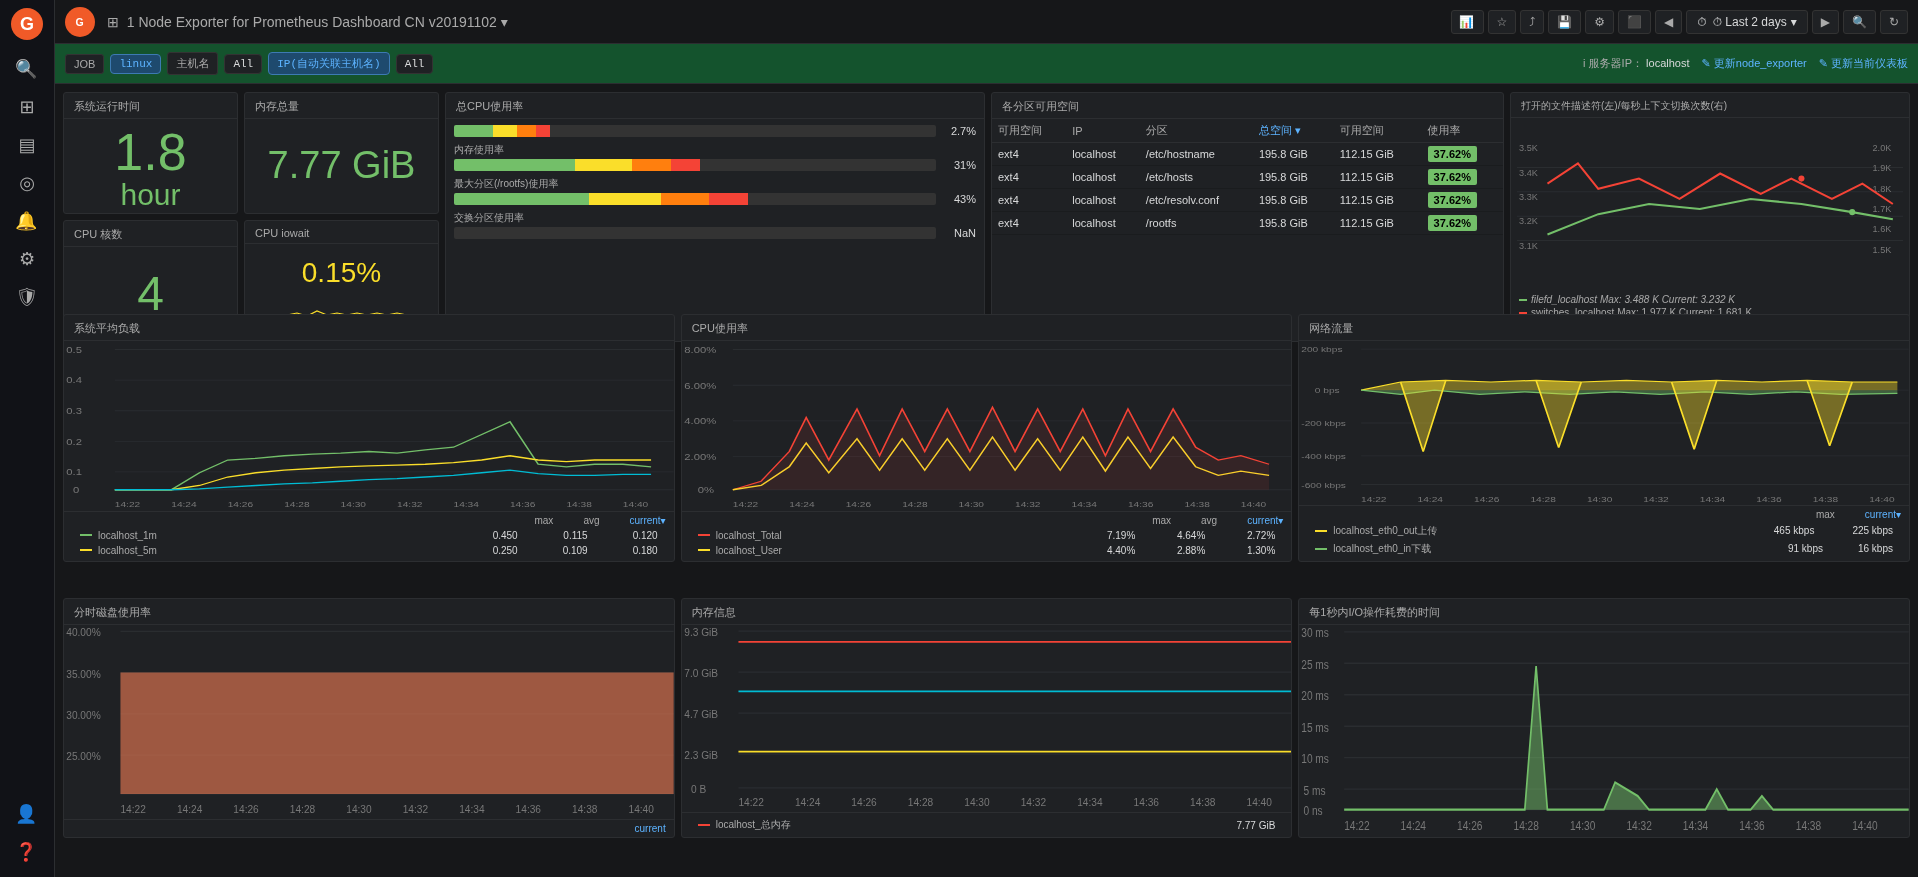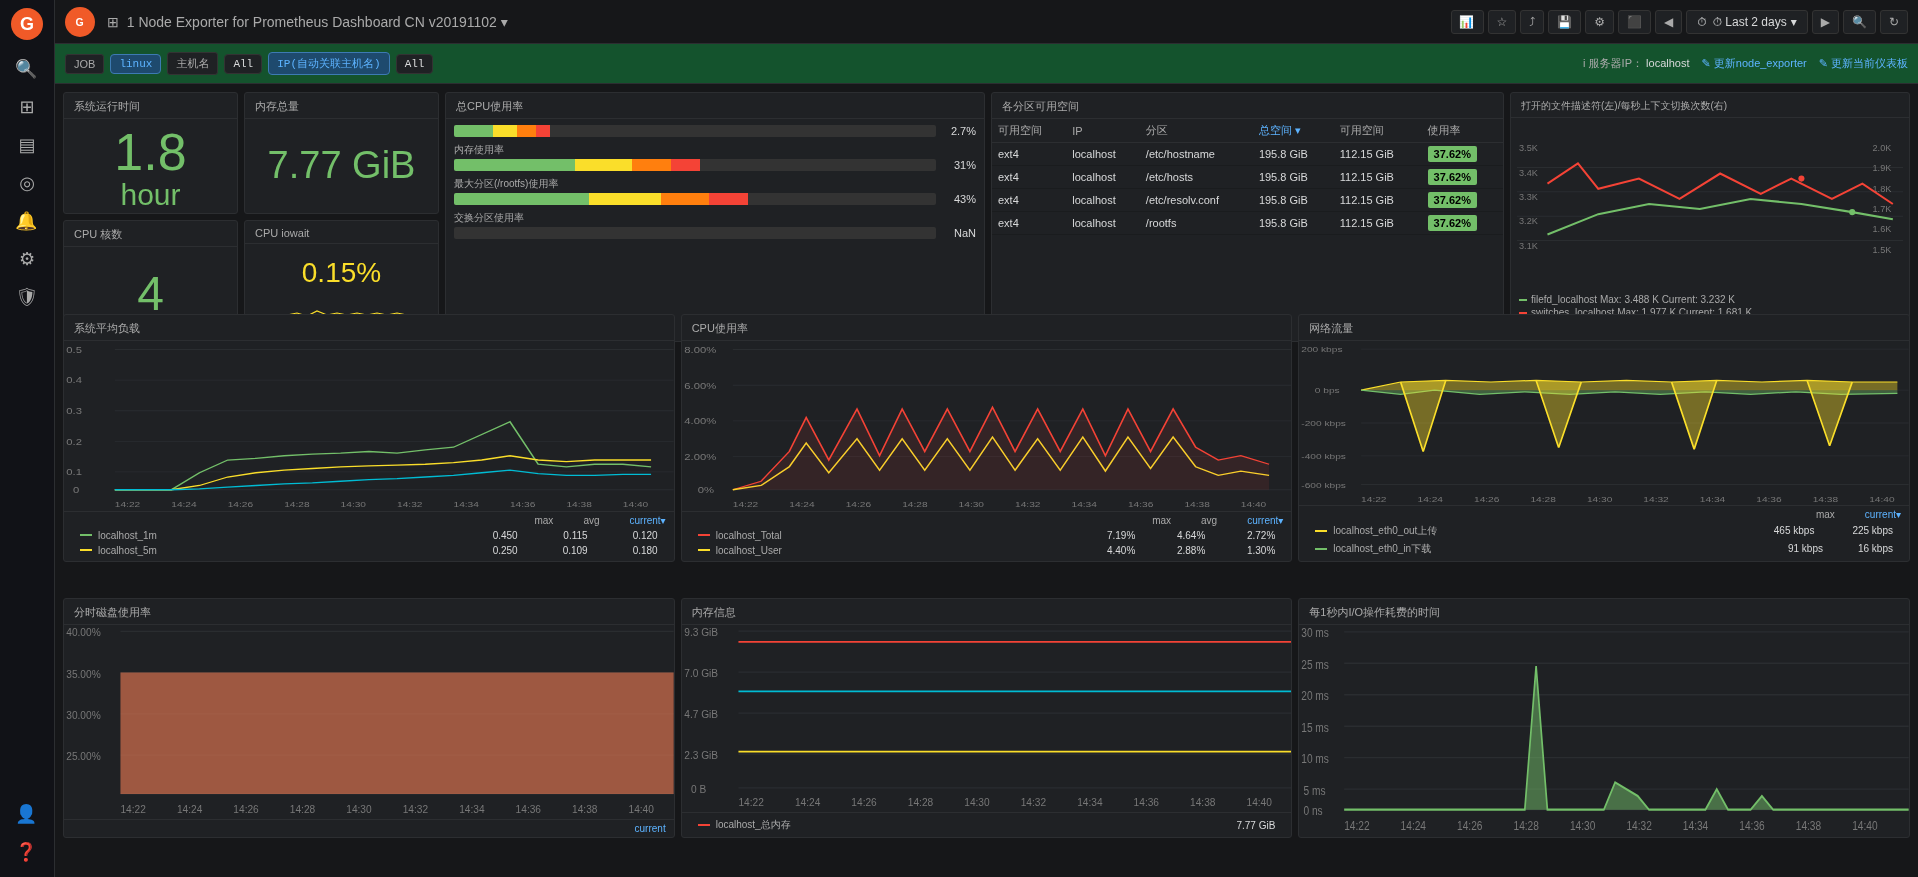--- a/index.html
+++ b/index.html
@@ -497,21 +497,21 @@
 
           <polyline points="30,40 60,20 80,45 120,35 160,55 200,30 240,50 270,35 310,55 340,40 370,60" fill="none" stroke="#f44336" stroke-width="2"></polyline>
 
           <circle cx="330" cy="68" r="3" fill="#73bf69"></circle>
           <circle cx="280" cy="35" r="3" fill="#f44336"></circle>
         </svg>
       </div>
       <div style="padding:4px 8px; font-size:10px;">
         <div class="legend-item">
           <div class="legend-dot" style="background:#73bf69;"></div>
-          <span style="color:#aaa;">filefd_localhost  Max: 3.488 K  Current: 3.232 K</span>
+          <span style="color:#aaa;font-style:italic;">filefd_localhost  Max: 3.488 K  Current: 3.232 K</span>
         </div>
         <div class="legend-item" style="margin-top:2px;">
           <div class="legend-dot" style="background:#f44336;"></div>
           <span style="color:#aaa;">switches_localhost  Max: 1.977 K  Current: 1.681 K</span>
         </div>
       </div>
     </div>
 
   </div>
 

